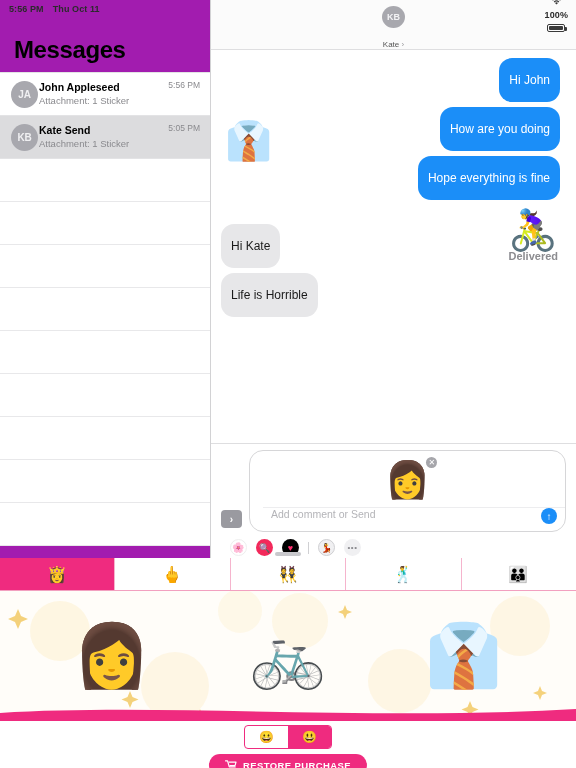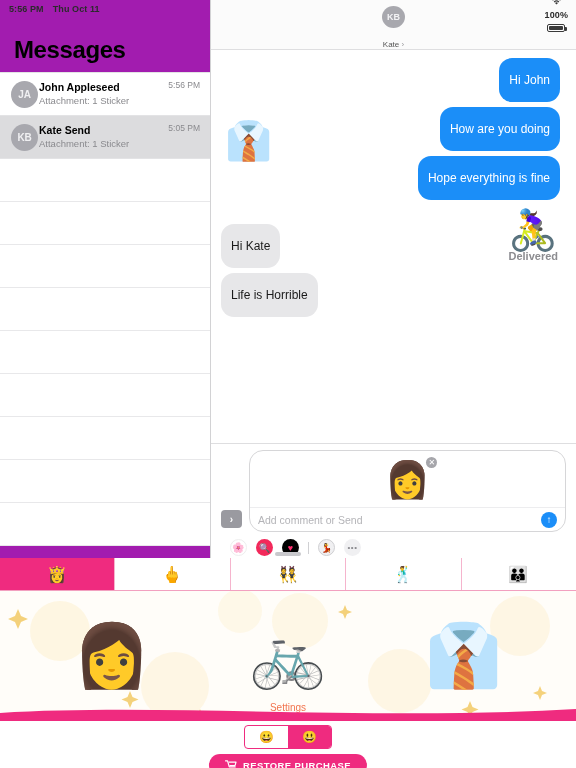--- a/index.html
+++ b/index.html
@@ -111,22 +111,22 @@
   }
   .sticker-stage {
     height: 58px; position: relative; display: flex; align-items: center; justify-content: center;
   }
   .x-btn {
     position: absolute; top: 6px; left: 56%; width: 11px; height: 11px;
     border-radius: 50%; background: #a6a6ab; color: #fff;
     font-size: 8px; line-height: 11px; text-align: center; font-family: "DejaVu Sans", sans-serif;
   }
   .field-bottom {
-    position: absolute; bottom: 0; left: 0; right: 0; height: 24px;
-    display: flex; align-items: center; padding: 0 8px;
+    position: absolute; bottom: 0; left: 13px; right: 0; height: 24px;
+    display: flex; align-items: flex-start; padding: 0 8px;
     border-top: 1px solid #ededef;
   }
   .placeholder { flex: 1; font-size: 10.5px; color: #b4b4b8; }
   .send-btn {
     width: 16px; height: 16px; border-radius: 50%; background: #1b8ef8;
     color: #fff; font-size: 10px; display: flex; align-items: center; justify-content: center;
   }
   .appbar { display: flex; align-items: center; gap: 9px; padding: 7px 0 0 9px; }
   .app-icon { width: 17px; height: 17px; border-radius: 50%; display:flex; align-items:center; justify-content:center; font-size: 10px; }
   .app-photos { background: #fff; border: 1px solid #eee; }
@@ -326,21 +326,20 @@
           <path d="M470 110 l2.5 6 6 2.5 -6 2.5 -2.5 6 -2.5 -6 -6 -2.5 6 -2.5z"></path>
           <path d="M200 118 l2 5 5 2 -5 2 -2 5 -2 -5 -5 -2 5 -2z"></path>
           <path d="M540 95 l2 5 5 2 -5 2 -2 5 -2 -5 -5 -2 5 -2z"></path>
         </g>
       </svg>
       <div class="pack-row" id="pack-items">
           <div class="pack-item">👩</div>
           <div class="pack-item">🚲</div>
           <div class="pack-item">👔</div>
         </div>
-      <div class="settings-label">Settings</div>
       <svg class="pink-wave" viewBox="0 0 576 16" preserveAspectRatio="none">
         <path d="M0 8 C 160 -2, 380 16, 576 4 L576 16 L0 16 Z" fill="#ef2b7f"></path>
       </svg>
     </div>
 
     <div class="footer">
       <div class="seg" id="seg-control">
           <div class="seg-item">😀</div>
           <div class="seg-item on">😃</div>
         </div>

